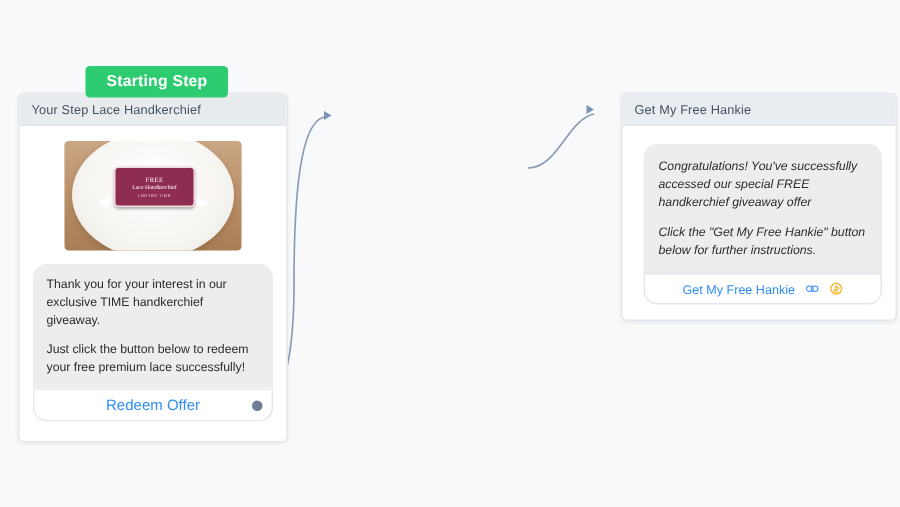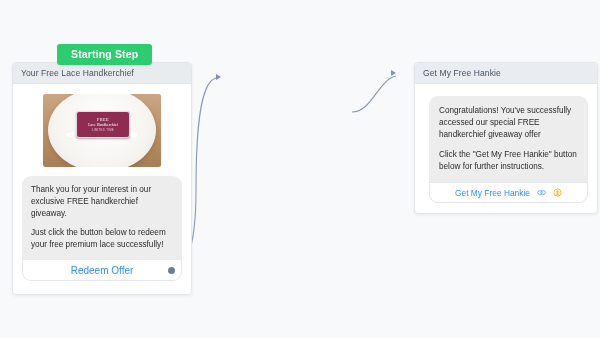--- a/index.html
+++ b/index.html
@@ -226,20 +226,21 @@
   }
   #node-final .node-header { background:#e9edf1; }
   .bubble2 {
     margin: 12px 9px 0 14px;
     background: #ededed;
     border-radius: 9px 9px 0 0;
     padding: 9px 10px 10px 10px;
     font-size: 8.2px;
     line-height: 1.45;
     color: #2b2b2b;
+    font-style: italic;
   }
   .bubble2 p { margin: 0; }
   .bubble2 p + p { margin-top: 8px; }
   .bubble2-btn {
     margin: 0 9px 0 14px;
     background: #ffffff;
     border: 1px solid #e4e8ed;
     border-radius: 0 0 9px 9px;
     height: 19px;
     display: flex;
@@ -269,36 +270,36 @@
 <div id="canvas">
 
   <svg id="connectors" viewBox="0 0 600 338">
     <path d="M 160 278 C 186 278 196 250 196 190 C 196 130 200 82 216 78" fill="none" stroke="#8a9ab3" stroke-width="1.1"></path>
     <path d="M 352 112 C 372 112 378 80 396 76" fill="none" stroke="#8a9ab3" stroke-width="1.1"></path>
   </svg>
 
   <div id="starting-step">Starting Step</div>
 
   <div class="node" id="node-entry">
-    <div class="node-header">Your Free Lace Handkerchief</div>
+    <div class="node-header">Your Step Lace Handkerchief</div>
     <div class="node-body">
 
       <div class="card-image">
         <div class="img-wood"></div>
         <div class="img-cloth"></div>
         <div class="img-lace"></div>
         <div class="img-badge">
           <div class="badge-l1">FREE</div>
           <div class="badge-l2">Lace Handkerchief</div>
           <div class="badge-l3">LIMITED TIME</div>
         </div>
       </div>
 
       <div class="msg-bubble">
-        <p>Thank you for your interest in our exclusive FREE handkerchief giveaway.</p>
+        <p>Thank you for your interest in our exclusive TIME handkerchief giveaway.</p>
         <p>Just click the button below to redeem your free premium lace successfully!</p>
       </div>
 
       <div class="bubble-btn">
         <span class="label">Redeem Offer</span>
         <span class="conn-dot"></span>
       </div>
 
     </div>
   </div>

